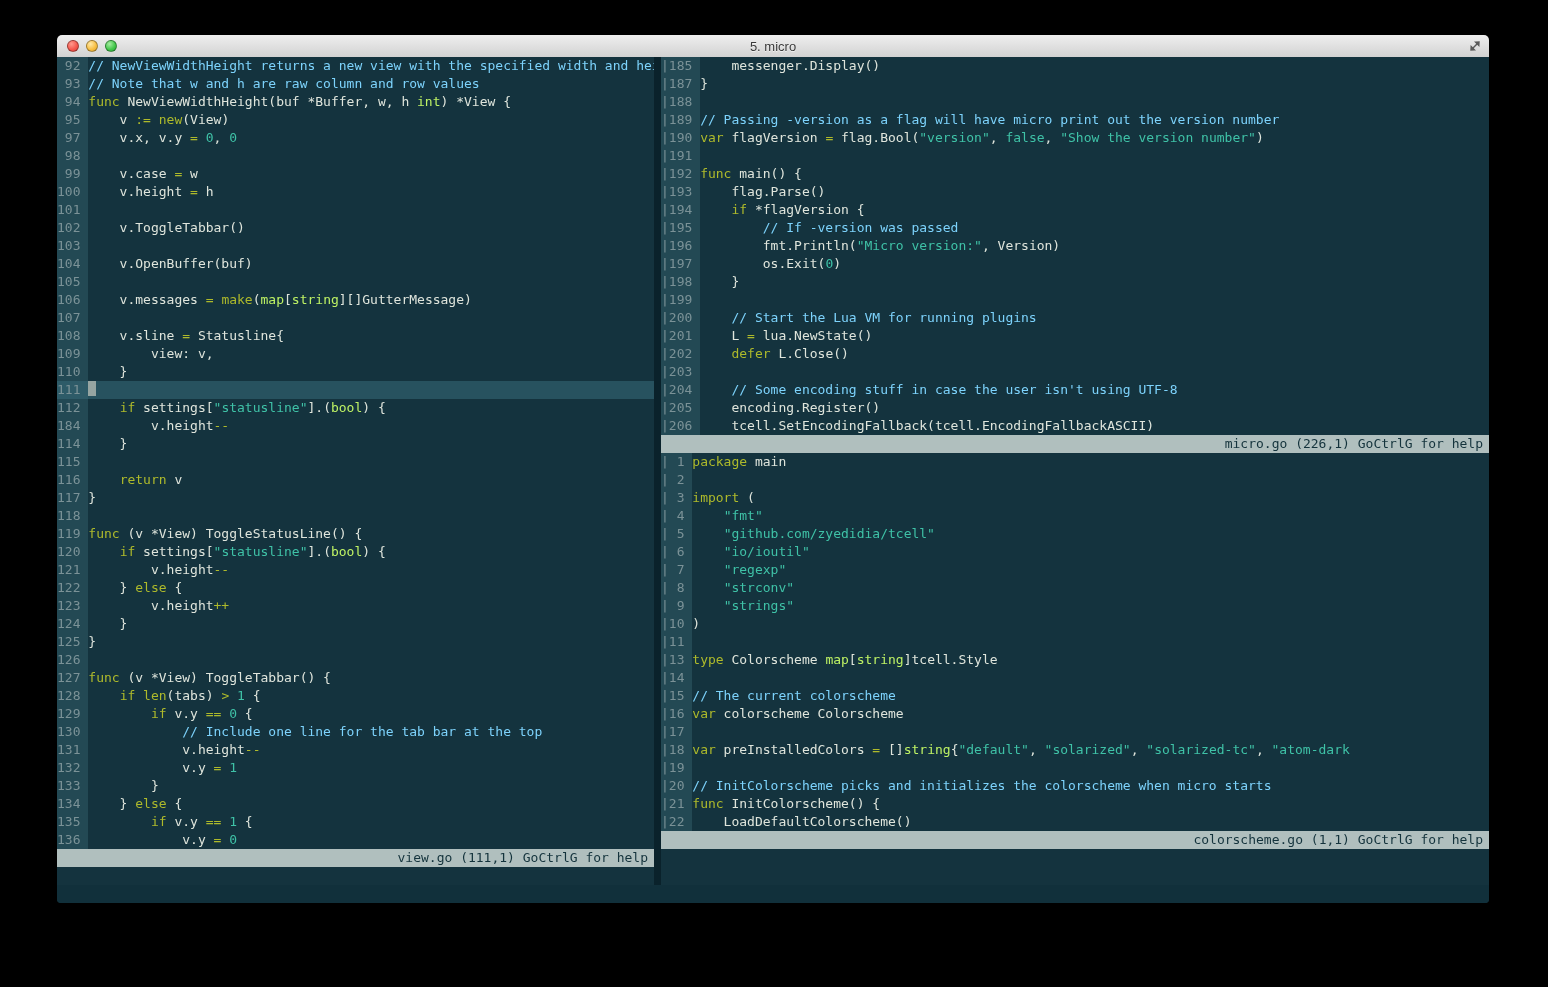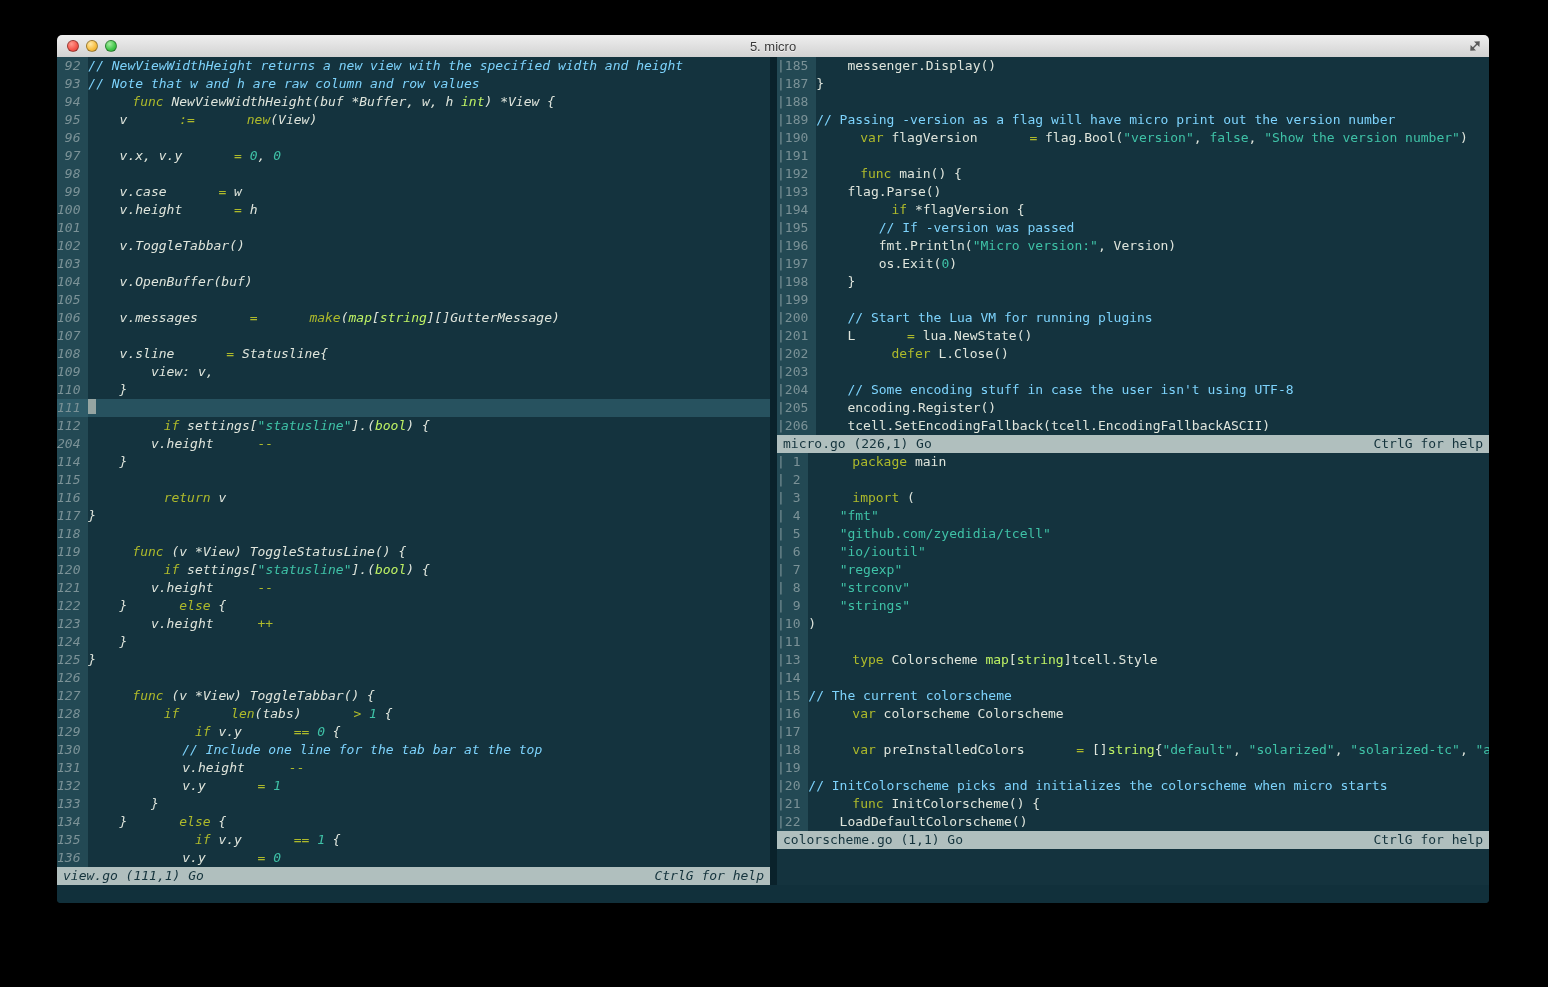--- a/index.html
+++ b/index.html
@@ -18,37 +18,37 @@
   .light.green{background:radial-gradient(circle at 35% 30%,#a5eca0,#3fc648 60%,#2ea83c);}
   .title{flex:1;text-align:center;font:13px "Liberation Sans",sans-serif;color:#3a3a3a;
     text-shadow:0 1px 0 rgba(255,255,255,.6);}
   .resize{position:absolute;right:7px;top:4px;width:14px;height:14px;display:flex;align-items:center;justify-content:center;}
 
   
   .content{position:absolute;top:22px;left:0;right:0;bottom:0;background:#14333e;
     font:13px/18px "DejaVu Sans Mono",monospace;display:flex;flex-direction:column;}
   .splits{flex:1;display:flex;min-height:0;}
   .pane{display:flex;flex-direction:column;overflow:hidden;}
-  .pane-left{width:713px;font-style:italic;}
+  .pane-left{width:597px;}
   .divider{width:7px;background:#0a222b;}
   .pane-right{flex:1;}
   .codearea{overflow:hidden;}
 
   .line{display:flex;height:18px;white-space:pre;overflow:hidden;}
   .gut{background:#234954;color:#7b9297;white-space:pre;flex:none;}
   .cur{background:#27525f;}
   .cur .gut{background:#2e5b68;}
   .code{white-space:pre;}
   .cursor{display:inline-block;width:8px;height:15px;background:#96a5a2;vertical-align:-2px;}
 
   
-  .p{color:#dfe5dc;} .k{color:#aeba2b;margin-left:44px;} .t{color:#bef264;} .s{color:#3fc2a7;} .c{color:#7dd3fc;}
+  .p{color:#dfe5dc;} .k{color:#aeba2b;} .t{color:#bef264;} .s{color:#3fc2a7;} .c{color:#7dd3fc;}
 
   .sbar{height:18px;background:#b0bfbe;color:#14333c;display:flex;
-    justify-content:space-between;padding:0 6px;white-space:pre;flex:none;}
+    justify-content:flex-end;padding:0 6px;white-space:pre;flex:none;}
   .cmdline{height:18px;background:#11303b;flex:none;}
 </style>
 </head>
 <body>
 
 <div class="window">
 
   <div class="titlebar">
     <div class="lights">
       <button class="light red" title=""></button>
@@ -69,38 +69,37 @@
 
   <div class="content">
     <div class="splits">
 
       <div class="pane pane-left">
         <div class="codearea">
             <div class="line"><span class="gut"> 92 </span><span class="code"><span class="c">// NewViewWidthHeight returns a new view with the specified width and height</span></span></div>
             <div class="line"><span class="gut"> 93 </span><span class="code"><span class="c">// Note that w and h are raw column and row values</span></span></div>
             <div class="line"><span class="gut"> 94 </span><span class="code"><span class="k">func</span><span class="p"> NewViewWidthHeight(buf *Buffer, w, h </span><span class="t">int</span><span class="p">) *View {</span></span></div>
             <div class="line"><span class="gut"> 95 </span><span class="code"><span class="p">    v </span><span class="k">:=</span><span class="p"> </span><span class="k">new</span><span class="p">(View)</span></span></div>
-            <div class="line"><span class="gut"> 96 </span><span class="code"></span></div>
             <div class="line"><span class="gut"> 97 </span><span class="code"><span class="p">    v.x, v.y </span><span class="k">=</span><span class="p"> </span><span class="s">0</span><span class="p">, </span><span class="s">0</span></span></div>
             <div class="line"><span class="gut"> 98 </span><span class="code"></span></div>
             <div class="line"><span class="gut"> 99 </span><span class="code"><span class="p">    v.case </span><span class="k">=</span><span class="p"> w</span></span></div>
             <div class="line"><span class="gut">100 </span><span class="code"><span class="p">    v.height </span><span class="k">=</span><span class="p"> h</span></span></div>
             <div class="line"><span class="gut">101 </span><span class="code"></span></div>
             <div class="line"><span class="gut">102 </span><span class="code"><span class="p">    v.ToggleTabbar()</span></span></div>
             <div class="line"><span class="gut">103 </span><span class="code"></span></div>
             <div class="line"><span class="gut">104 </span><span class="code"><span class="p">    v.OpenBuffer(buf)</span></span></div>
             <div class="line"><span class="gut">105 </span><span class="code"></span></div>
             <div class="line"><span class="gut">106 </span><span class="code"><span class="p">    v.messages </span><span class="k">=</span><span class="p"> </span><span class="k">make</span><span class="p">(</span><span class="t">map</span><span class="p">[</span><span class="t">string</span><span class="p">][]GutterMessage)</span></span></div>
             <div class="line"><span class="gut">107 </span><span class="code"></span></div>
             <div class="line"><span class="gut">108 </span><span class="code"><span class="p">    v.sline </span><span class="k">=</span><span class="p"> Statusline{</span></span></div>
             <div class="line"><span class="gut">109 </span><span class="code"><span class="p">        view: v,</span></span></div>
             <div class="line"><span class="gut">110 </span><span class="code"><span class="p">    }</span></span></div>
             <div class="line cur"><span class="gut">111 </span><span class="code"><span class="cursor"></span></span></div>
             <div class="line"><span class="gut">112 </span><span class="code"><span class="p">    </span><span class="k">if</span><span class="p"> settings[</span><span class="s">"statusline"</span><span class="p">].(</span><span class="t">bool</span><span class="p">) {</span></span></div>
-            <div class="line"><span class="gut">204 </span><span class="code"><span class="p">        v.height</span><span class="k">--</span></span></div>
+            <div class="line"><span class="gut">184 </span><span class="code"><span class="p">        v.height</span><span class="k">--</span></span></div>
             <div class="line"><span class="gut">114 </span><span class="code"><span class="p">    }</span></span></div>
             <div class="line"><span class="gut">115 </span><span class="code"></span></div>
             <div class="line"><span class="gut">116 </span><span class="code"><span class="p">    </span><span class="k">return</span><span class="p"> v</span></span></div>
             <div class="line"><span class="gut">117 </span><span class="code"><span class="p">}</span></span></div>
             <div class="line"><span class="gut">118 </span><span class="code"></span></div>
             <div class="line"><span class="gut">119 </span><span class="code"><span class="k">func</span><span class="p"> (v *View) ToggleStatusLine() {</span></span></div>
             <div class="line"><span class="gut">120 </span><span class="code"><span class="p">    </span><span class="k">if</span><span class="p"> settings[</span><span class="s">"statusline"</span><span class="p">].(</span><span class="t">bool</span><span class="p">) {</span></span></div>
             <div class="line"><span class="gut">121 </span><span class="code"><span class="p">        v.height</span><span class="k">--</span></span></div>
             <div class="line"><span class="gut">122 </span><span class="code"><span class="p">    } </span><span class="k">else</span><span class="p"> {</span></span></div>
             <div class="line"><span class="gut">123 </span><span class="code"><span class="p">        v.height</span><span class="k">++</span></span></div>

